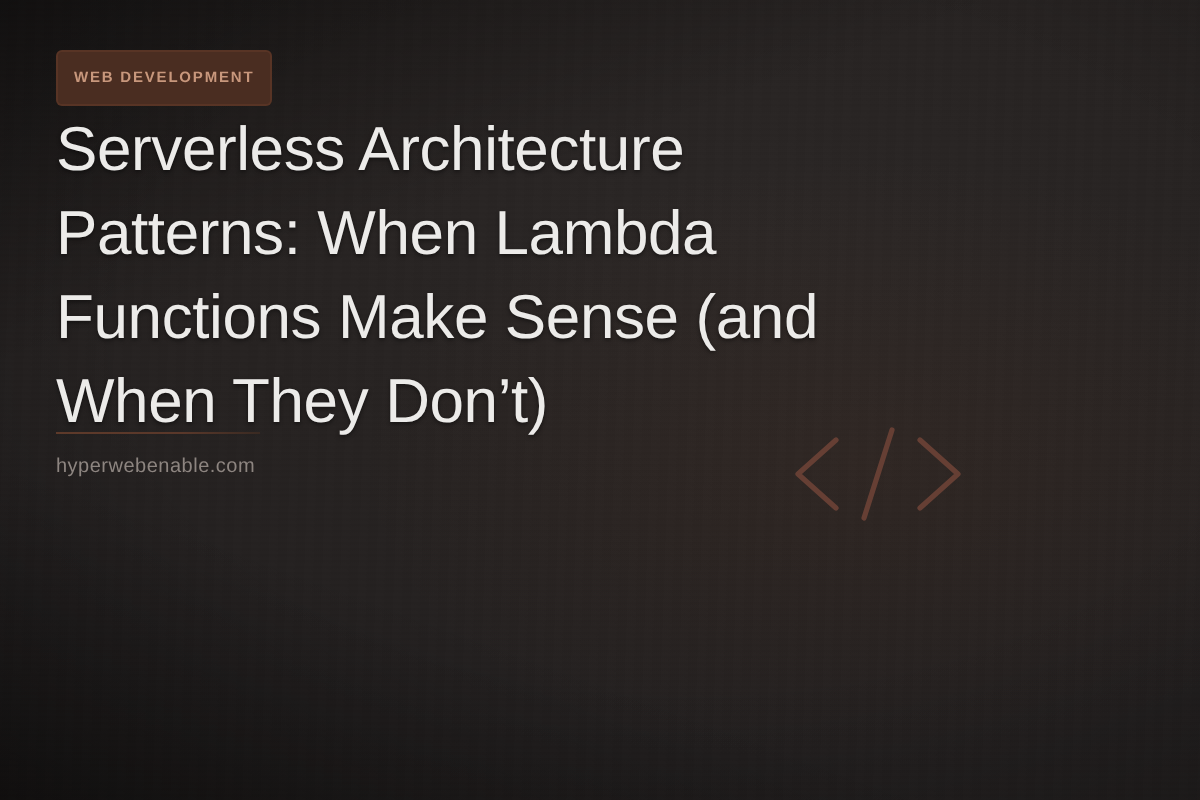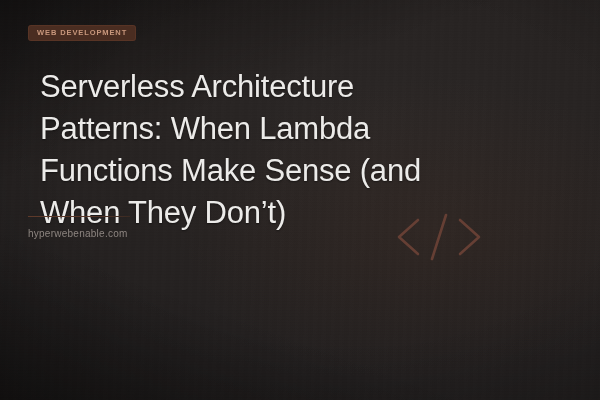--- a/index.html
+++ b/index.html
@@ -65,21 +65,21 @@
   #content {
     position: absolute;
     inset: 0;
   }
 
   
   #category-badge {
     position: absolute;
     left: 28px;
     top: 25px;
-    height: 16px;
+    height: 28px;
     display: flex;
     align-items: center;
     padding: 0 9px;
     border-radius: 3px;
     background: #4a2d21;
     box-shadow: inset 0 0 0 1px rgba(160, 96, 62, 0.16);
   }
   #category-badge .badge-text {
     font-size: 7.5px;
     font-weight: bold;
@@ -94,21 +94,21 @@
   #headline {
     position: absolute;
     left: 28px;
     top: 54px;
     width: 430px;
     font-size: 31px;
     line-height: 42px;
     font-weight: normal;
     letter-spacing: -0.2px;
     color: #ecebe9;
-    margin: 12px;
+    margin: 0;
     text-shadow: 0 1px 2px rgba(0,0,0,0.45);
   }
 
   
   #divider {
     position: absolute;
     left: 28px;
     top: 216px;
     width: 102px;
     height: 1px;

